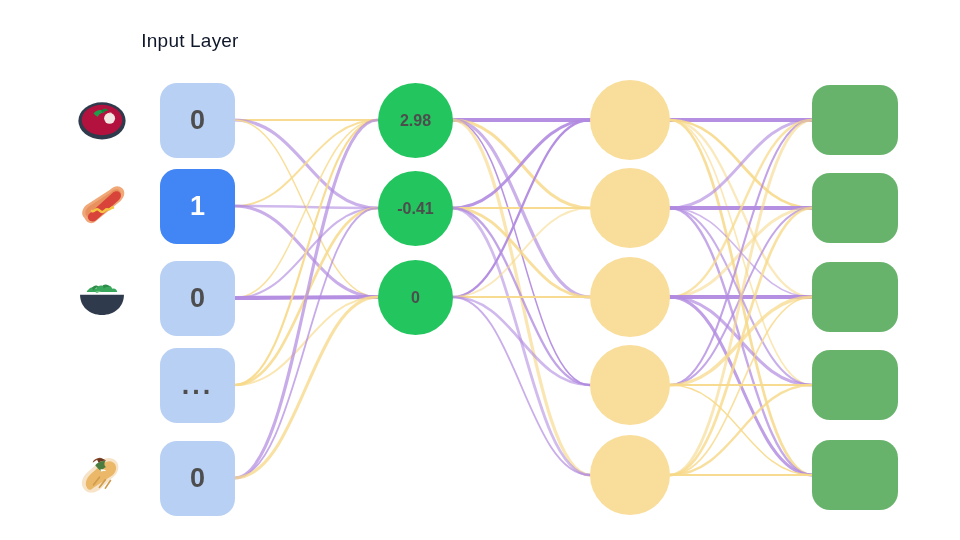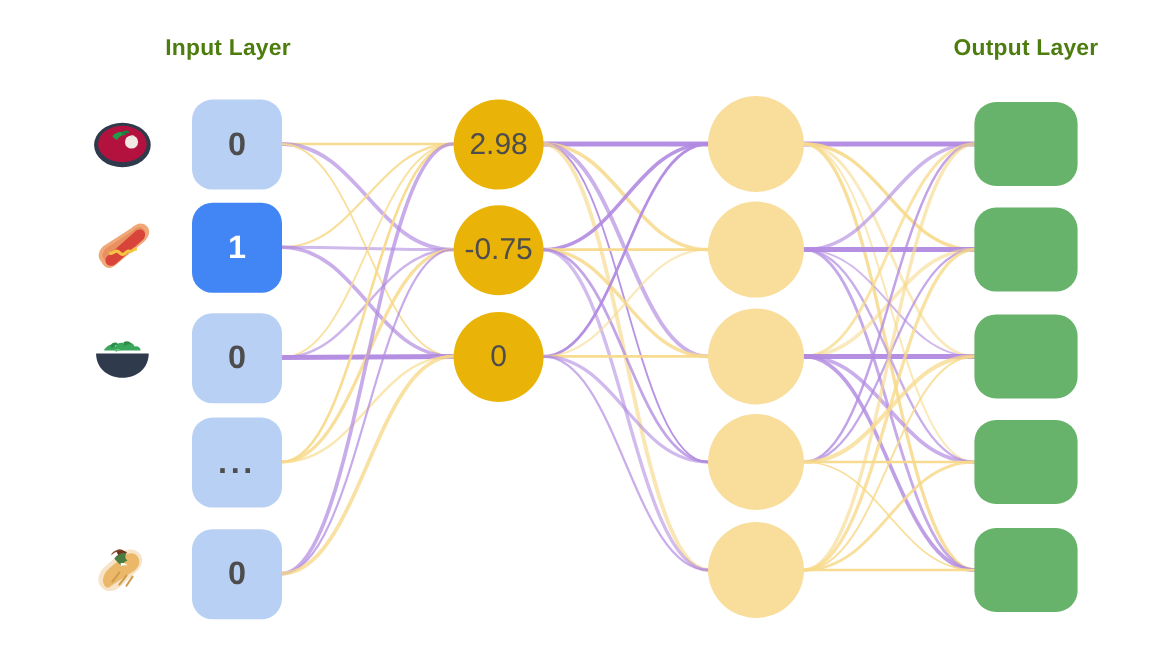--- a/index.html
+++ b/index.html
@@ -3,42 +3,42 @@
 <meta charset="utf-8">
 <style>
   html,body{margin:0;padding:0;background:#ffffff;}
   body{width:960px;height:540px;overflow:hidden;
        font-family:"Liberation Sans",sans-serif;}
   #stage{position:relative;width:960px;height:540px;background:#fff;}
 
   svg.edges{position:absolute;left:0;top:0;width:960px;height:540px;}
 
   .layer-title{
-    position:absolute;font-size:19px;font-weight:bold;color:#4d7c0f;
+    position:absolute;font-size:19px;font-weight:normal;color:#0f172a;
     letter-spacing:.2px;white-space:nowrap;transform:translateX(-50%);
     top:30px;
   }
 
   .node{position:absolute;display:flex;align-items:center;justify-content:center;}
 
   .in-box{
     width:75px;height:75px;border-radius:17px;background:#b9d0f5;
     color:#4d4d4d;font-size:27px;font-weight:bold;
   }
   .in-box.active{background:#4285f4;color:#ffffff;}
   .in-box.dots{font-size:27px;letter-spacing:3px;font-weight:bold;}
 
   .emoji{
     width:54px;height:54px;
   }
   .emoji svg{width:100%;height:100%;display:block;}
 
   .emb-circle{
-    width:75px;height:75px;border-radius:50%;background:#eab308;
-    color:#4d4d4d;font-size:25px;font-weight:normal;
+    width:75px;height:75px;border-radius:50%;background:#22c55e;
+    color:#4d4d4d;font-size:16px;font-weight:bold;
   }
   .hid-circle{
     width:80px;height:80px;border-radius:50%;background:#f9dd9b;
   }
   .out-box{
     width:86px;height:70px;border-radius:18px;background:#68b36b;
   }
 </style>
 </head>
 <body>
@@ -99,21 +99,20 @@
         <path d="M670,385 C733.9,385 748.1,475 812,475" stroke="#f7d98a" stroke-width="1.4511980057001104" opacity="0.9054742919073786" fill="none"></path>
         <path d="M670,475 C733.9,475 748.1,120 812,120" stroke="#f7d98a" stroke-width="2.884023094868298" opacity="0.6213346481655421" fill="none"></path>
         <path d="M670,475 C733.9,475 748.1,208 812,208" stroke="#f7d98a" stroke-width="2.7159387117791636" opacity="0.801553106425122" fill="none"></path>
         <path d="M670,475 C733.9,475 748.1,297 812,297" stroke="#f7d98a" stroke-width="1.687220716610188" opacity="0.8123172403603407" fill="none"></path>
         <path d="M670,475 C733.9,475 748.1,385 812,385" stroke="#f7d98a" stroke-width="2.397649729716428" opacity="0.8299126149527323" fill="none"></path>
         <path d="M670,475 C733.9,475 748.1,475 812,475" stroke="#f7d98a" stroke-width="2.2" opacity="0.95" fill="none"></path>
       </g>
   </svg>
 
   <div class="layer-title" style="left:190px">Input Layer</div>
-  <div class="layer-title" style="left:855px">Output Layer</div>
 
   <div class="node emoji" style="left:75px;top:93px">
     <svg viewBox="0 0 64 64">
       <ellipse cx="32" cy="33" rx="28" ry="22" fill="#2f3b4c"></ellipse>
       <ellipse cx="32" cy="32" rx="24" ry="18" fill="#b3123f"></ellipse>
       <path d="M22 24c5-5 11-5 13-1-4 0-7 2-8 5-2-1-4-2-5-4z" fill="#1e9e4a"></path>
       <path d="M31 21c3-3 7-3 8 0-3 0-5 1-6 3z" fill="#16833c"></path>
       <circle cx="41" cy="30" r="6.5" fill="#f2e9e4"></circle>
       <path d="M40 24c1.5-1 3-1 4 0-1.5.2-3 .6-4 1.4z" fill="#e4d7cf"></path>
     </svg>
@@ -167,21 +166,21 @@
     <span>...</span>
   </div>
   <div class="node in-box" style="left:160px;top:441px">
     <span>0</span>
   </div>
 
   <div class="node emb-circle" style="left:378px;top:83px">
     <span>2.98</span>
   </div>
   <div class="node emb-circle" style="left:378px;top:171px">
-    <span>-0.75</span>
+    <span>-0.41</span>
   </div>
   <div class="node emb-circle" style="left:378px;top:260px">
     <span>0</span>
   </div>
 
   <div class="node hid-circle" style="left:590px;top:80px"></div>
   <div class="node hid-circle" style="left:590px;top:168px"></div>
   <div class="node hid-circle" style="left:590px;top:257px"></div>
   <div class="node hid-circle" style="left:590px;top:345px"></div>
   <div class="node hid-circle" style="left:590px;top:435px"></div>

